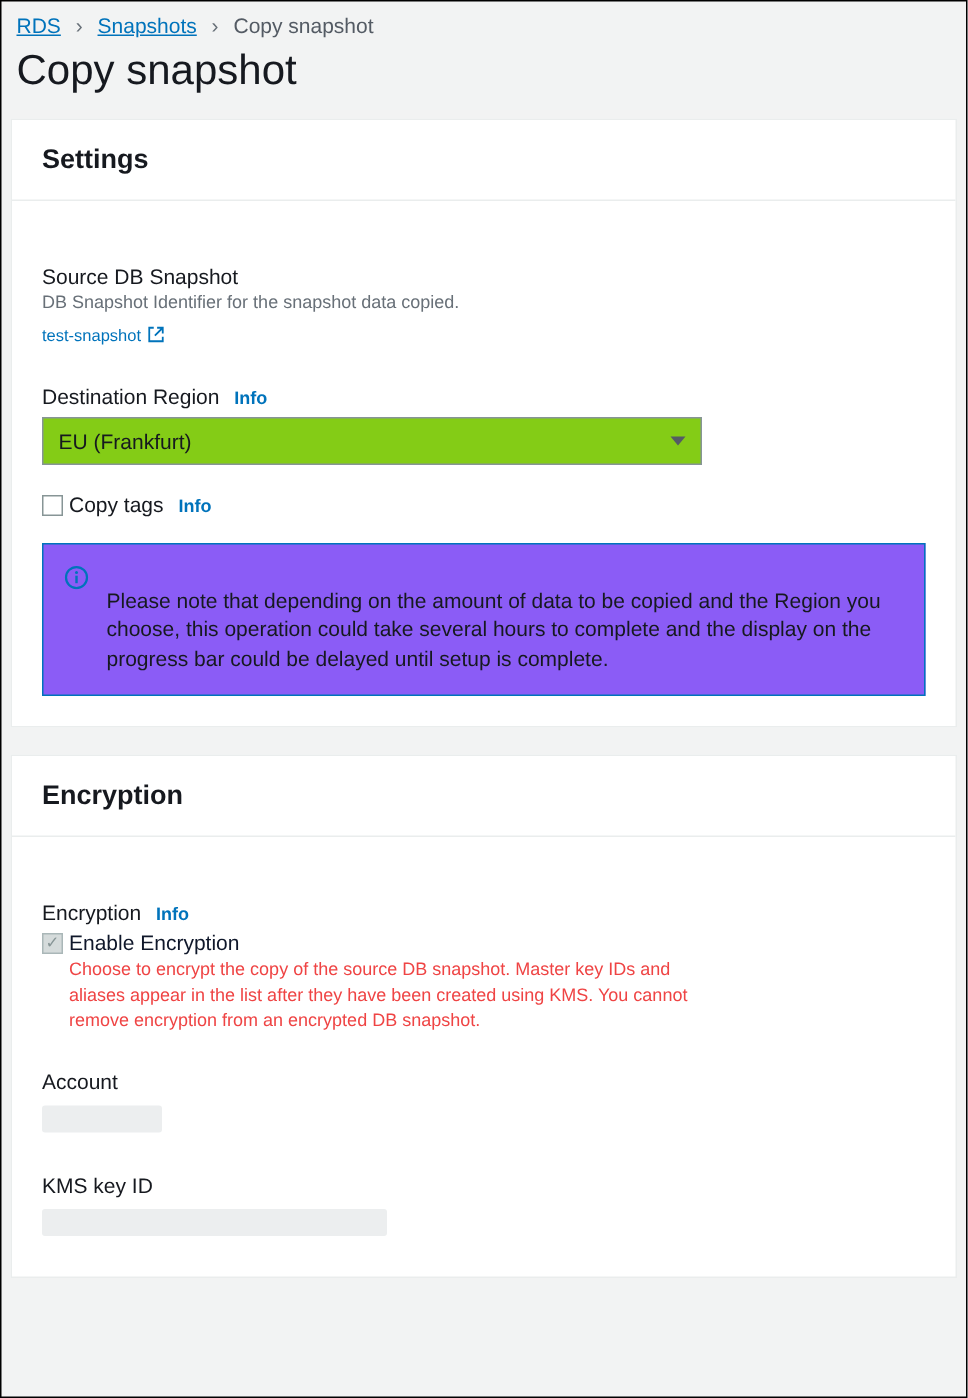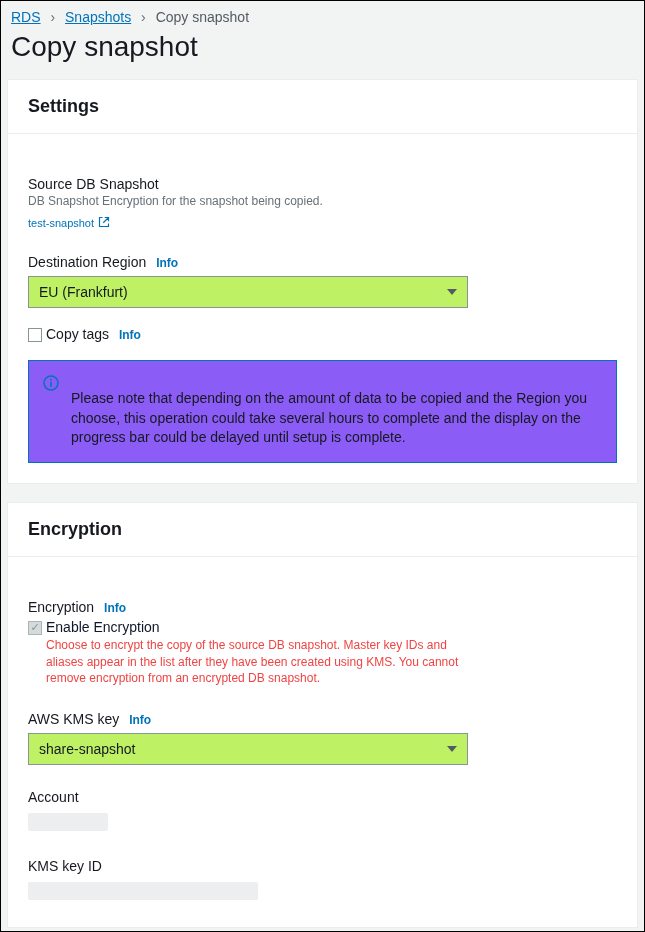--- a/index.html
+++ b/index.html
@@ -35,21 +35,21 @@
     .field-label { font-size: 14px; color: #16191f; margin-bottom: 2px; margin-top: 24px; }
     .field-desc { font-size: 12px; color: #687078; margin-bottom: 6px; }
     .field-help { font-size: 12px; color: #687078; margin-top: 6px; }
     .info-link { font-size: 12px; color: #0073bb; font-weight: 700; margin-left: 6px; cursor: pointer; }
     .link { color: #0073bb; cursor: pointer; font-size: 11px; display: inline-flex; align-items: center; gap: 4px; }
     .ext-icon svg { width: 12px; height: 12px; }
     .select, .text-input {
       width: 440px;
       height: 32px;
       border: 1px solid #879596;
-      background: #bef264;
+      background: #84cc16;
       padding: 4px 10px;
       font-size: 14px;
       font-family: inherit;
       position: relative;
     }
     .select { display: flex; align-items: center; justify-content: space-between; cursor: pointer; }
     .caret { width: 0; height: 0; border-left: 5px solid transparent; border-right: 5px solid transparent; border-top: 6px solid #545b64; }
     .checkbox-row { display: flex; align-items: flex-start; gap: 4px; margin-bottom: 8px; }
     .checkbox {
       width: 14px; height: 14px; border: 1px solid #879596; background: #fff; margin-top: 2px; cursor: pointer; flex-shrink:0;
@@ -94,21 +94,21 @@
     <span class="current">Copy snapshot</span>
   </div>
 
   <h1 class="page-title">Copy snapshot</h1>
 
   <div class="panel">
     <div class="panel-header">Settings</div>
     <div class="panel-body">
       <div class="field">
         <div class="field-label">Source DB Snapshot</div>
-        <div class="field-desc">DB Snapshot Encryption for the snapshot being copied.</div>
+        <div class="field-desc">DB Snapshot Identifier for the snapshot data copied.</div>
         <a class="link">
           <span>test-snapshot</span>
           <span class="ext-icon">
             <svg viewBox="0 0 16 16" fill="none" stroke="#0073bb" stroke-width="1.6">
                 <path d="M6 2H2v12h12v-4M9 2h5v5M14 2L7 9"></path>
               </svg>
           </span>
         </a>
       </div>
 
@@ -156,31 +156,20 @@
         </div>
         <div class="checkbox-row" style="margin-top:4px;">
           <div class="checkbox checked disabled"></div>
           <div>
             <div class="disabled-text">Enable Encryption</div>
             <div class="encrypt-desc">Choose to encrypt the copy of the source DB snapshot. Master key IDs and aliases appear in the list after they have been created using KMS. You cannot remove encryption from an encrypted DB snapshot.</div>
           </div>
         </div>
       </div>
 
-      <div class="field">
-        <div class="field-label">
-          <span>AWS KMS key</span>
-          <span class="info-link">Info</span>
-        </div>
-        <div style="height:4px"></div>
-        <div class="select">
-          <span>share-snapshot</span>
-          <span class="caret"></span>
-        </div>
-      </div>
 
       <div class="field">
         <div class="field-label" style="margin-bottom:8px;">Account</div>
         <span class="redacted w80"></span>
       </div>
 
       <div class="field" style="margin-bottom:4px;">
         <div class="field-label" style="margin-bottom:8px;">KMS key ID</div>
         <span class="redacted w230"></span>
       </div>

